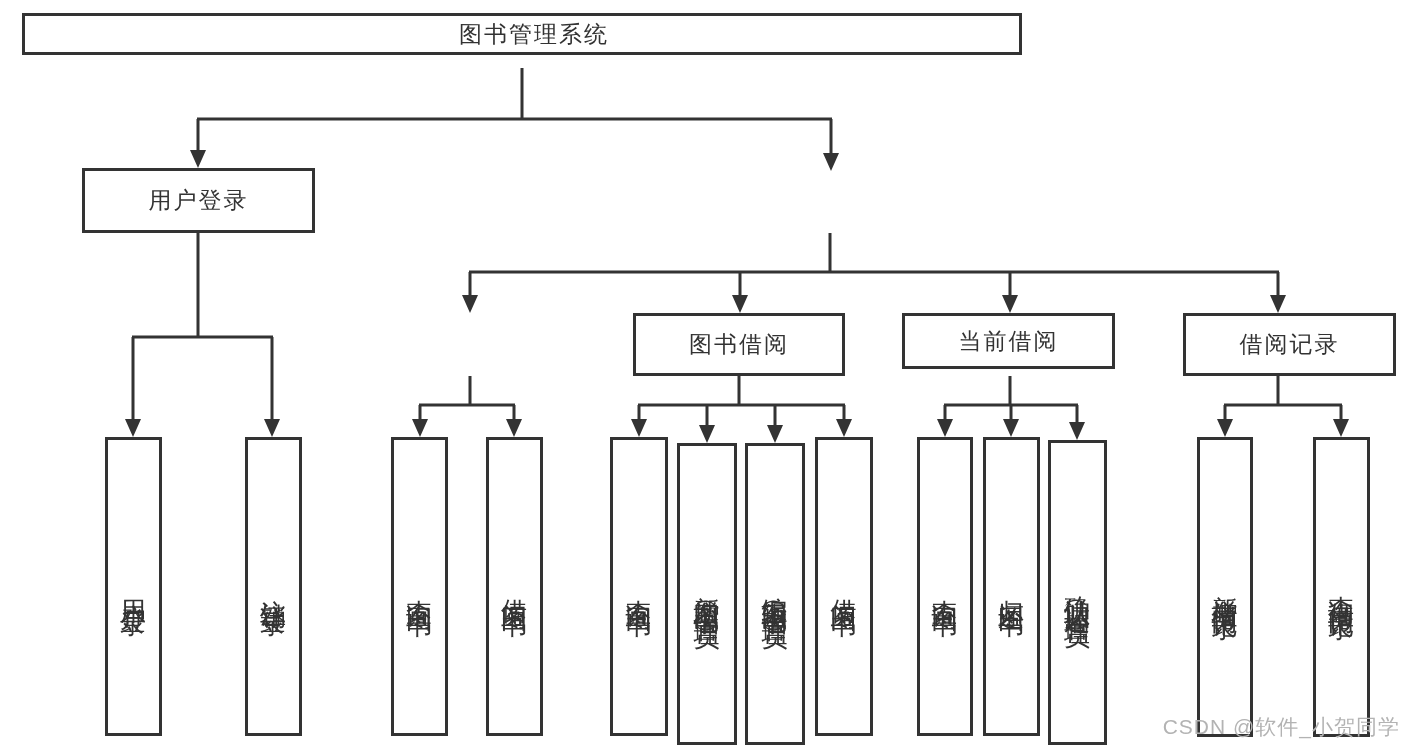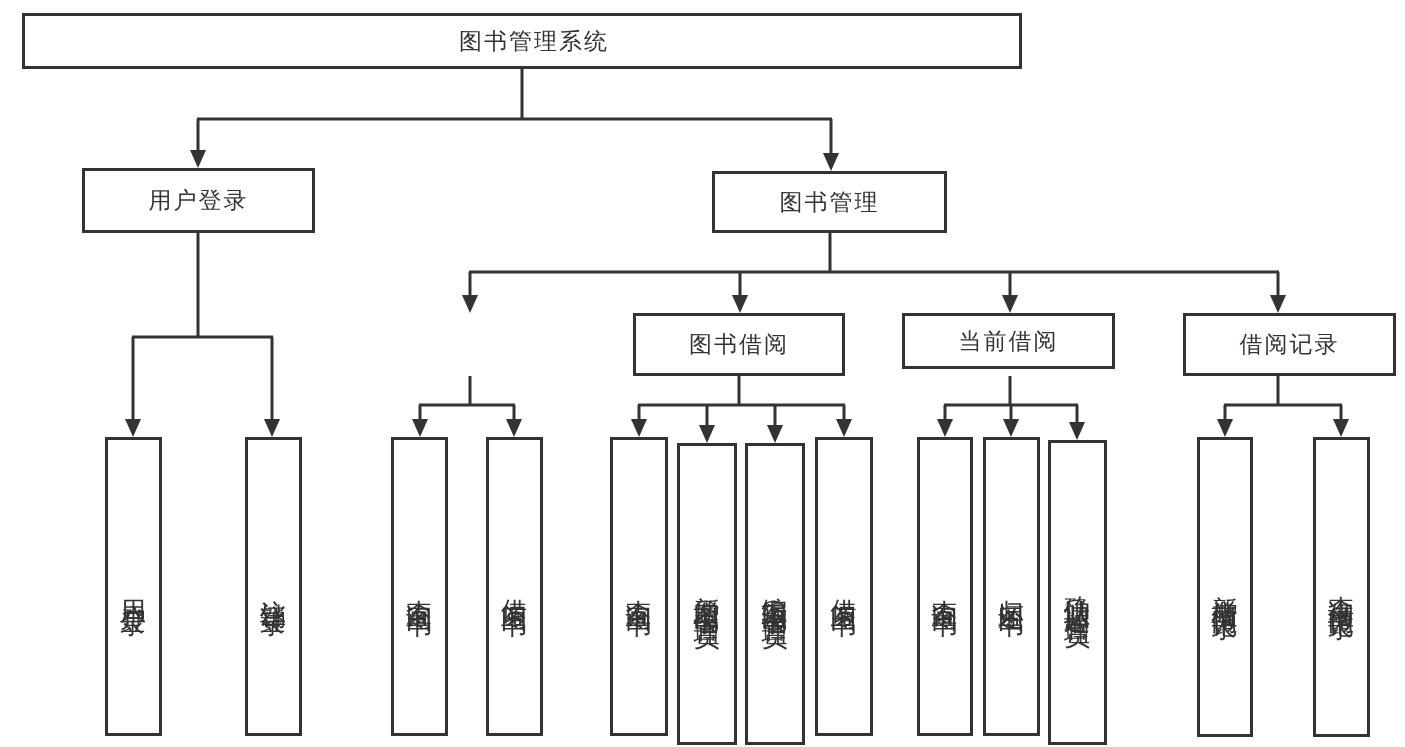--- a/index.html
+++ b/index.html
@@ -38,21 +38,21 @@
   .vbox .vtext {
     writing-mode: vertical-rl;
     text-orientation: mixed;
     font-size: 26px;
     line-height: 1;
     letter-spacing: 4px;
     white-space: nowrap;
   }
 
   
-  #n-root          { left: 22px;   top: 13px;  width: 1000px; height: 56px; padding-left: 24px; }
+  #n-root          { left: 22px;   top: 13px;  width: 1000px; height: 42px; padding-left: 24px; }
   #n-user-login    { left: 82px;   top: 168px; width: 233px;  height: 65px; }
   #n-book-mgmt     { left: 712px;  top: 171px; width: 235px;  height: 62px; }
   #n-new-book      { left: 364px;  top: 313px; width: 213px;  height: 63px; }
   #n-book-borrow   { left: 633px;  top: 313px; width: 212px;  height: 63px; justify-content: center; }
   #n-current       { left: 902px;  top: 313px; width: 213px;  height: 56px; }
   #n-record        { left: 1183px; top: 313px; width: 213px;  height: 63px; }
 
   #l-ul-0 { left: 105px;  top: 437px; width: 57px; height: 299px; }
   #l-ul-1 { left: 245px;  top: 437px; width: 57px; height: 299px; }
   #l-nb-0 { left: 391px;  top: 437px; width: 57px; height: 299px; }
@@ -115,23 +115,20 @@
       M1333 419 L1349 419 L1341 437 Z"></path>
   </svg>
 
   <div class="node hbox" id="n-root">
     <span>图书管理系统</span>
   </div>
 
   <div class="node hbox" id="n-user-login">
     <span>用户登录</span>
   </div>
-  <div class="node hbox" id="n-book-mgmt">
-    <span>图书管理</span>
-  </div>
 
   <div class="node hbox" id="n-book-borrow">
     <span>图书借阅</span>
   </div>
   <div class="node hbox" id="n-current">
     <span>当前借阅</span>
   </div>
   <div class="node hbox" id="n-record">
     <span>借阅记录</span>
   </div>
@@ -173,13 +170,14 @@
     <span class="vtext">确认归还（管理员）</span>
   </div>
 
   <div class="node vbox" id="l-rc-0">
     <span class="vtext">新增借阅记录</span>
   </div>
   <div class="node vbox" id="l-rc-1">
     <span class="vtext">查询借阅记录</span>
   </div>
 
+  <div class="watermark">CSDN @软件_小贺同学</div>
 </div>
 
 </body></html>

